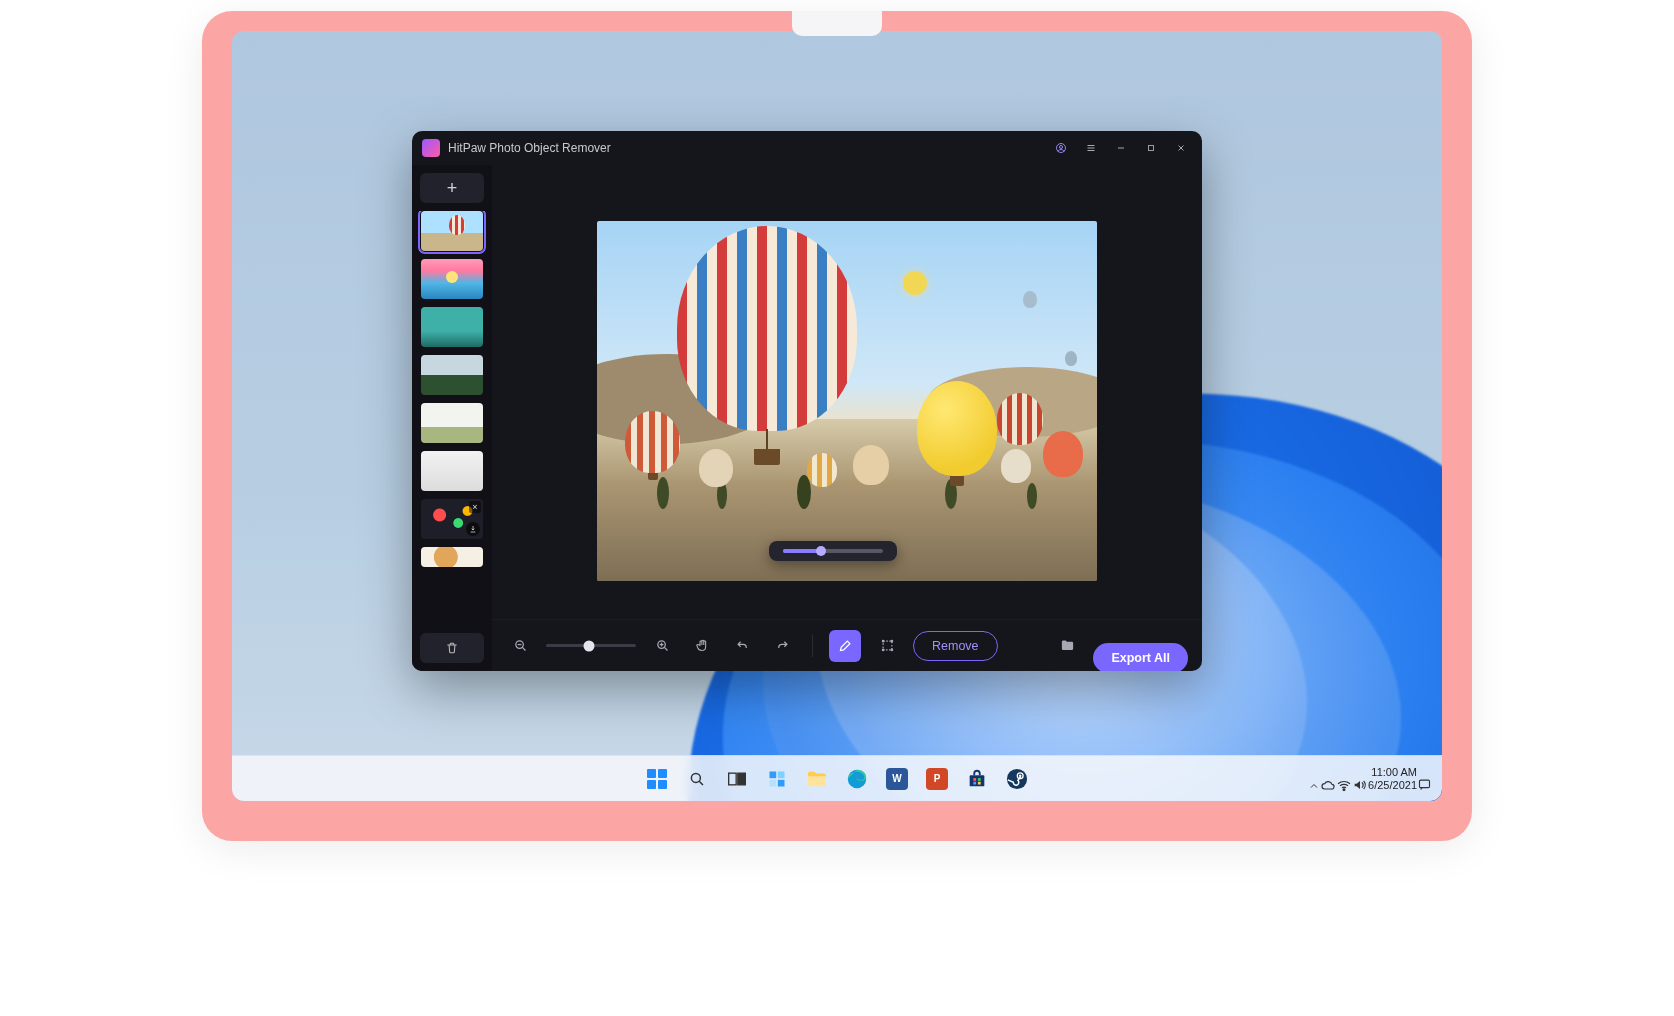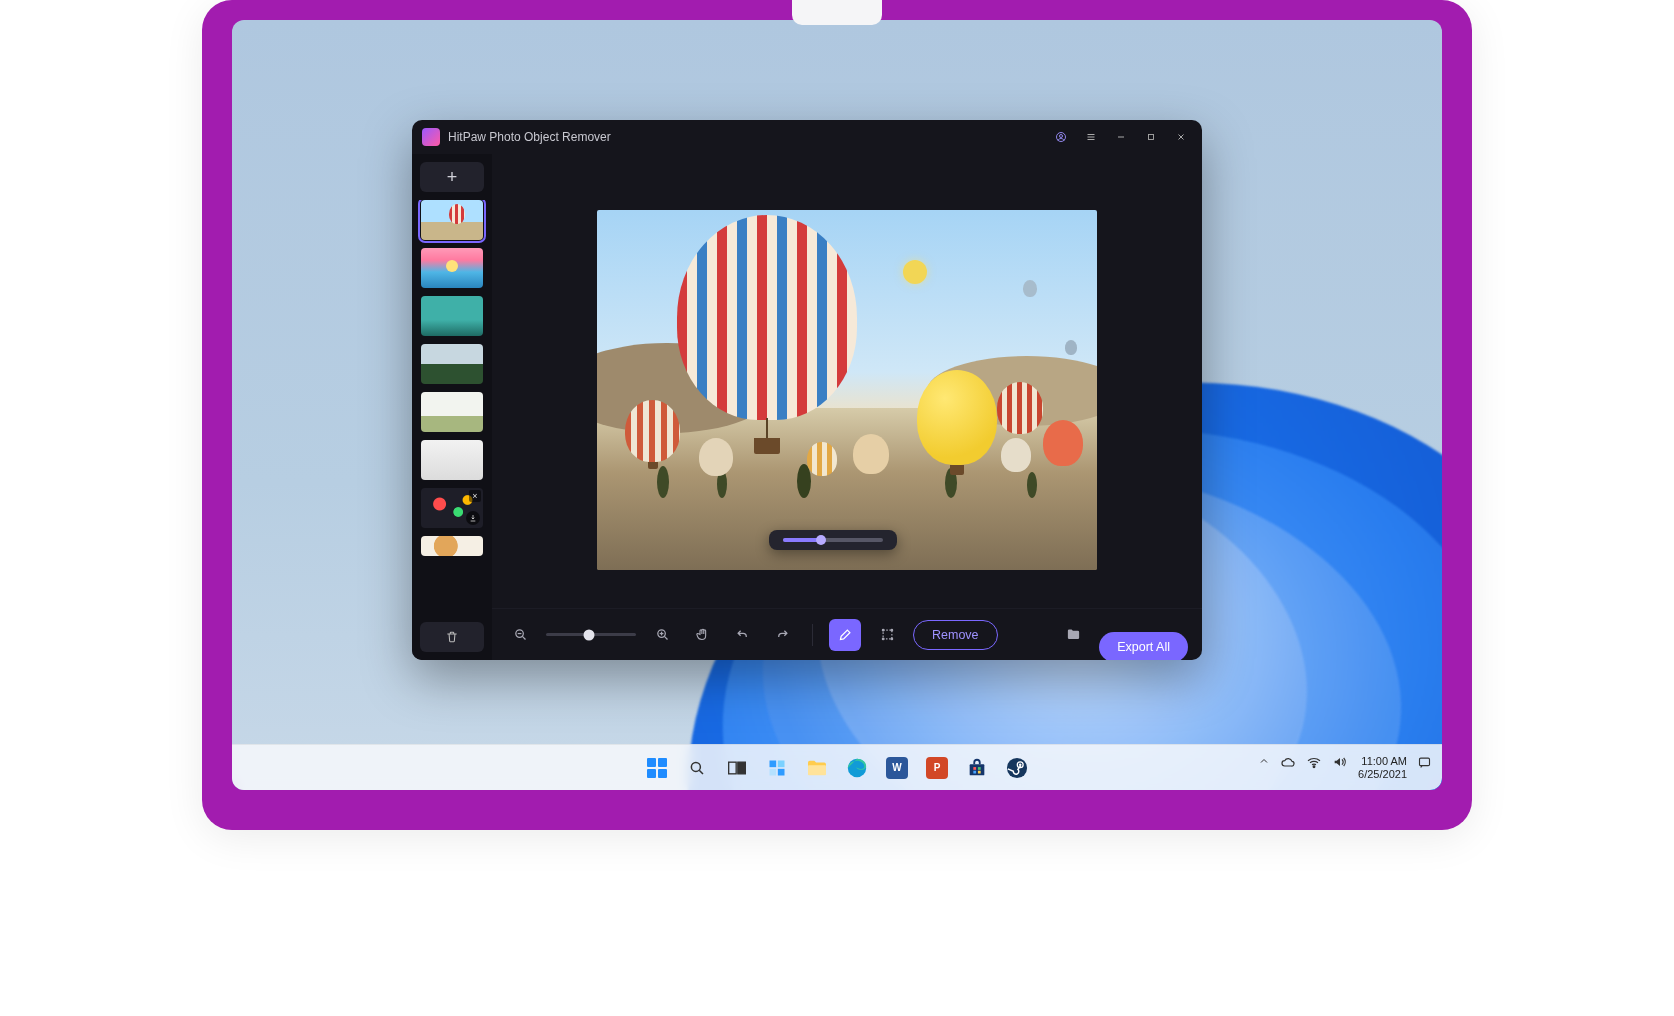--- a/index.html
+++ b/index.html
@@ -1,23 +1,23 @@
 <!DOCTYPE html>
 <html><head>
 <meta charset="utf-8">
 <style>
   * { box-sizing: border-box; margin: 0; padding: 0; }
   html, body { width: 1674px; height: 1016px; font-family: "Segoe UI", Arial, sans-serif; background:#fff; overflow:hidden; }
   .page-wrap { position:relative; width:1674px; height:1016px; background:#fff; }
 
   
   .laptop {
-    position:absolute; left:50%; top:0; transform:translateX(-50%);
+    position:absolute; left:50%; top:11px; transform:translateX(-50%);
     width:1270px; height:830px; border-radius:30px;
-    background:#a21caf; padding:20px 30px 30px 30px;
+    background:#fca5a5; padding:20px 30px 30px 30px;
     box-shadow:0 8px 40px rgba(0,0,0,0.08);
   }
   .laptop .notch {
     position:absolute; left:50%; top:0; transform:translateX(-50%);
     width:90px; height:25px; background:#f5f5f7; border-radius:0 0 10px 10px;
     z-index:50;
   }
   .screen {
     position:relative; width:100%; height:770px; border-radius:12px; overflow:hidden;
     background:linear-gradient(180deg,#afc7df 0%, #b7cee2 60%, #c7d8e8 100%);
@@ -31,21 +31,21 @@
 
   
   .taskbar {
     position:absolute; left:0; right:0; bottom:0; height:46px;
     background:rgba(246,248,252,0.85); backdrop-filter:blur(6px);
     display:flex; align-items:center; border-top:1px solid rgba(0,0,0,0.06);
     z-index:60;
   }
   .tb-center { position:absolute; left:50%; transform:translateX(-50%); display:flex; gap:14px; align-items:center;}
   .tb-icon { width:26px; height:26px; display:flex; align-items:center; justify-content:center; border-radius:4px; }
-  .tb-right { position:absolute; right:10px; display:flex; align-items:flex-start; gap:10px; color:#222; font-size:12px; }
+  .tb-right { position:absolute; right:10px; display:flex; align-items:flex-end; color:#222; font-size:12px; }
   .tb-clock { display:flex; flex-direction:column; align-items:flex-end; line-height:13px; font-size:11px;}
 
   
   .app {
     position:absolute; left:180px; top:100px; width:790px; height:540px;
     background:#15151c; border-radius:10px; overflow:hidden;
     box-shadow:0 18px 50px rgba(0,0,0,0.35);
     display:flex; flex-direction:column; z-index:40;
   }
   .titlebar {
@@ -104,21 +104,21 @@
   }
   .tool-btn { width:28px; height:28px; border-radius:6px; display:flex; align-items:center; justify-content:center; color:#a8a8b4;}
   .tool-btn svg { width:15px; height:15px; }
   .tool-btn.square { width:32px; height:32px;}
   .tool-btn.active { background:#7a67ff; color:#fff;}
   .zoom-slider { width:90px; height:3px; background:#3c3c48; border-radius:2px; position:relative;}
   .zoom-slider .knob { position:absolute; left:48%; top:50%; transform:translate(-50%,-50%); width:11px; height:11px; background:#e4e4ec; border-radius:50%;}
   .vdiv { width:1px; height:22px; background:#2b2b36; margin:0 4px;}
   .pill-btn { height:30px; padding:0 18px; border-radius:16px; display:flex; align-items:center; justify-content:center; font-size:12.5px; }
   .remove-btn { border:1px solid #7a67ff; color:#9e92ff; background:transparent;}
-  .export-btn { background:#7a67ff; color:#fff; font-weight:400;margin-top:24px;}
+  .export-btn { background:#7a67ff; color:#fff; font-weight:700;margin-top:24px;}
   .toolbar .grow { flex:1; }
 
   
   .th1 { background:linear-gradient(180deg,#aee0ff 0 55%, #c9b68a 55% 100%);}
   .th2 { background:linear-gradient(180deg,#ff9ab8 0%, #ff7aa0 30%, #4fb6e6 60%, #2a86bf 100%);}
   .th3 { background:linear-gradient(180deg,#3fb0a8 0% 60%, #1e6b64 100%);}
   .th4 { background:linear-gradient(180deg,#c7d7e0 0% 50%, #2d5130 50% 100%);}
   .th5 { background:linear-gradient(180deg,#f2f4ef 0% 60%, #a7b77f 60% 100%);}
   .th6 { background:linear-gradient(180deg,#f2f2f2,#dcdcdc);}
   .th7 { background:radial-gradient(circle at 30% 40%, #ff4c4c 0 12%, transparent 14%), radial-gradient(circle at 60% 60%, #3adb72 0 10%, transparent 12%), radial-gradient(circle at 75% 30%, #ffb800 0 8%, transparent 10%), #1e1e28;}

